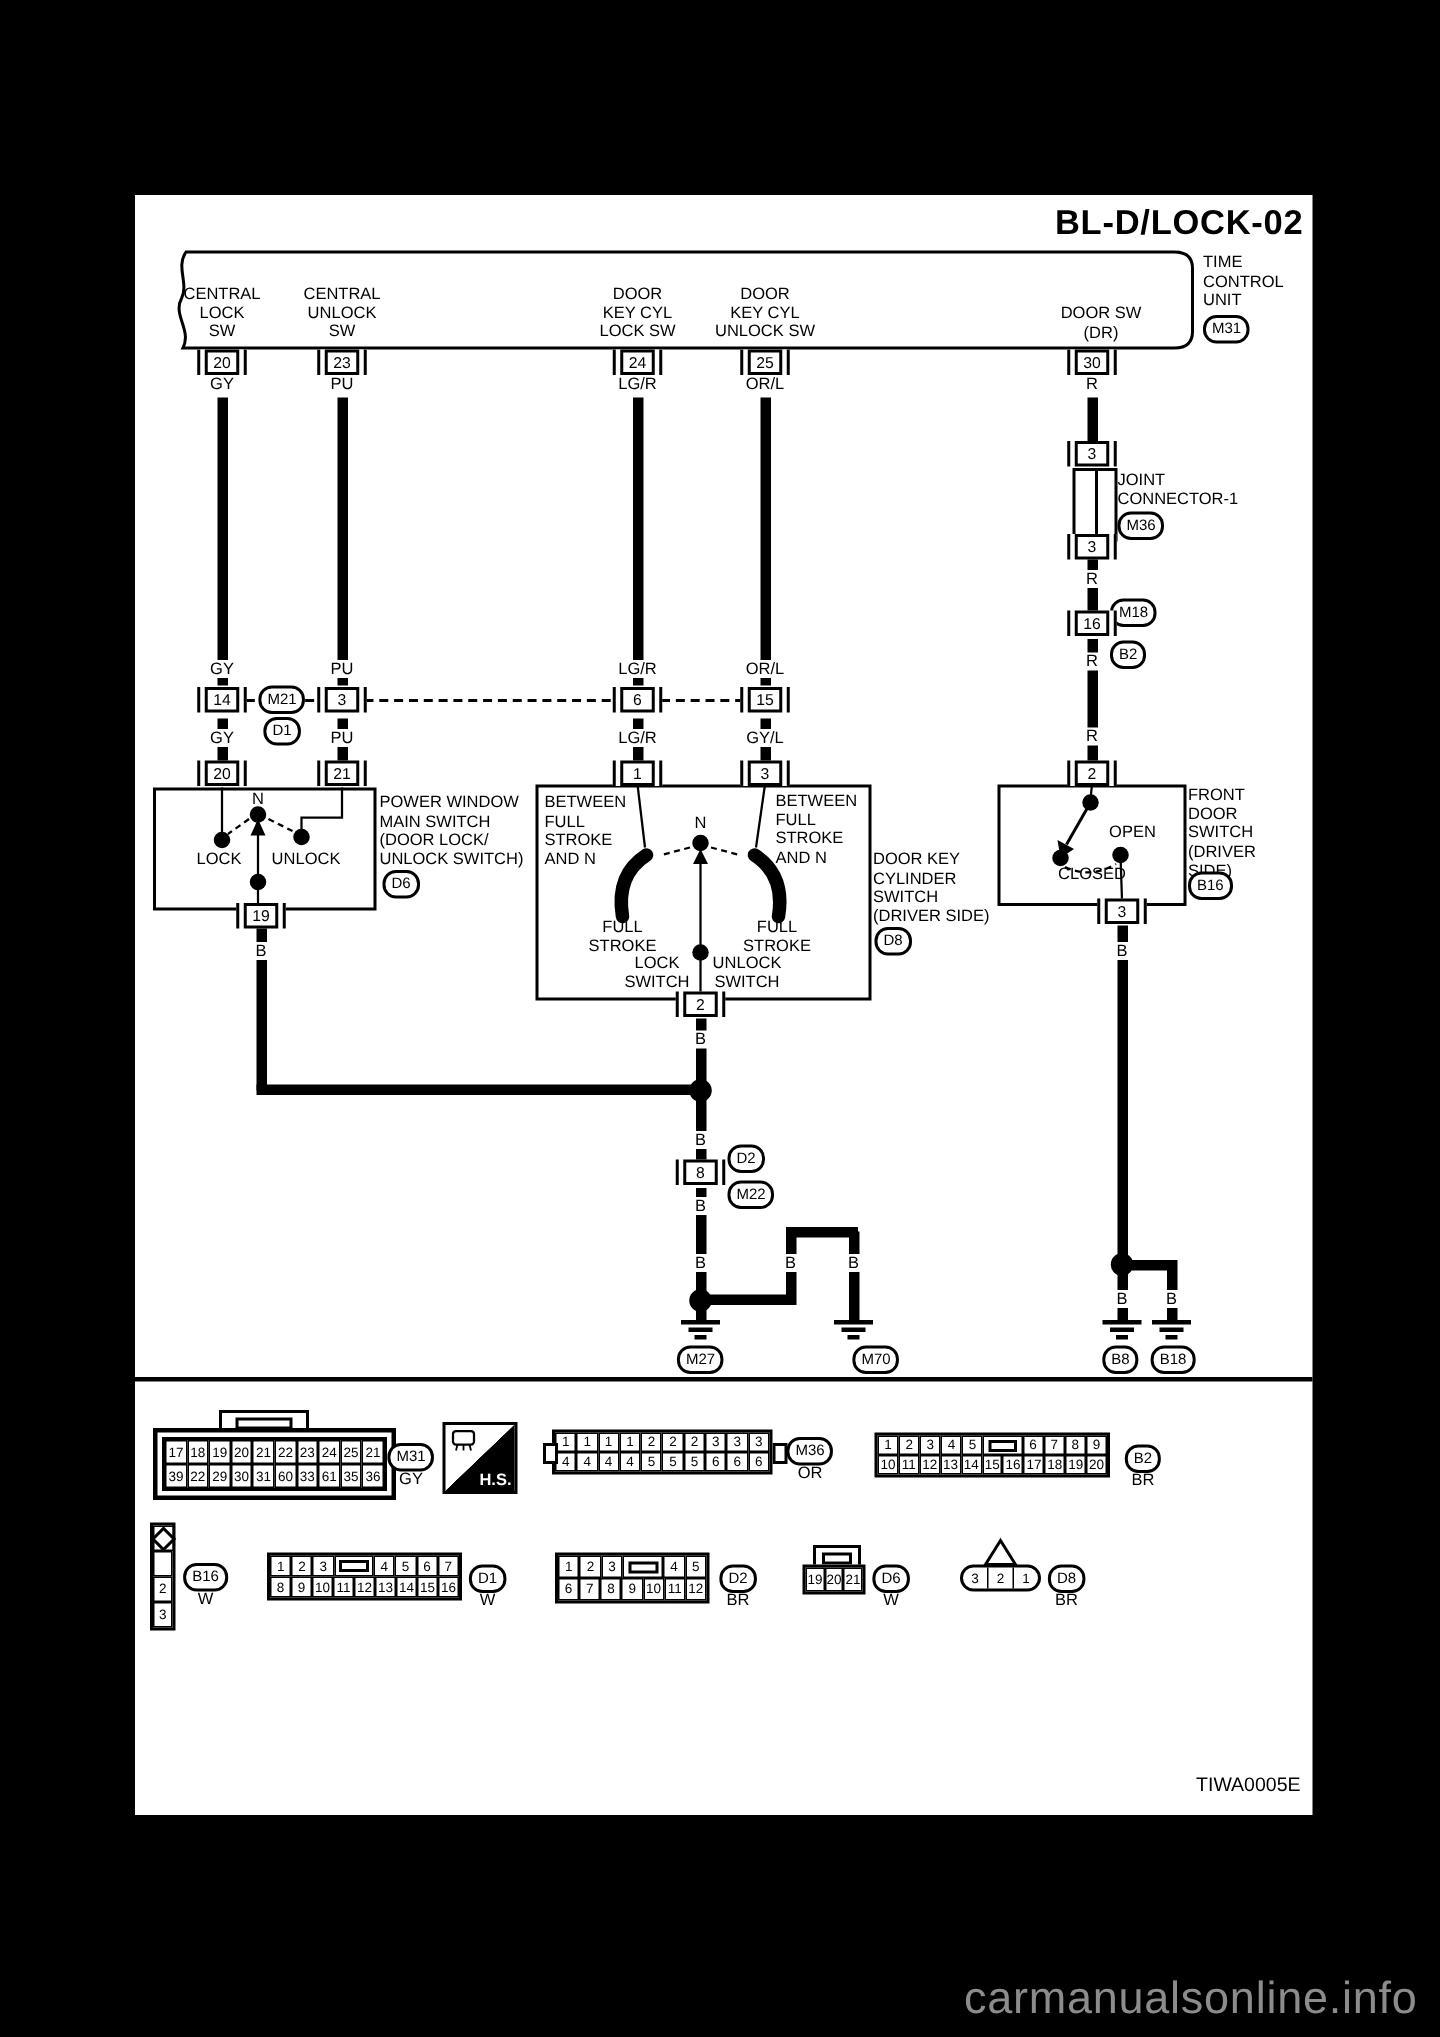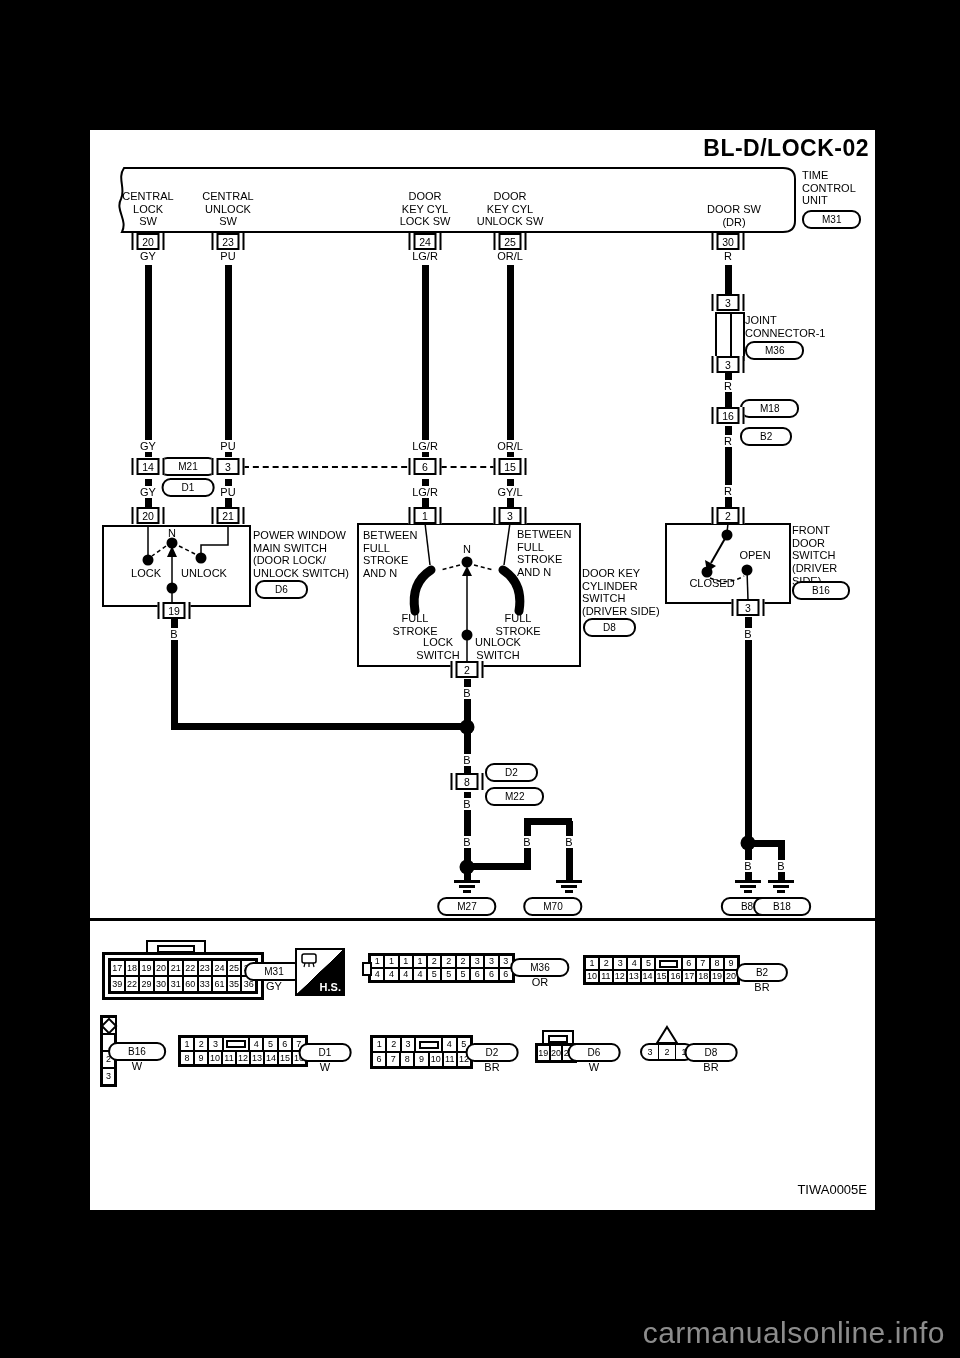--- a/index.html
+++ b/index.html
@@ -8,21 +8,21 @@
   #page { position:absolute; left:90px; top:130px; width:785px; height:1080px; background:#fff; }
   .lbl { position:absolute; font-size:11px; line-height:1.15; white-space:pre-line; }
   .c { transform:translateX(-50%); text-align:center; }
   .title { position:absolute; right:6px; top:5px; font-size:23px; font-weight:bold; letter-spacing:.5px; }
   .w { position:absolute; background:#000; }
   .wl { position:absolute; transform:translateX(-50%); background:#fff; padding:0 2px; font-size:11px; line-height:1.1; }
   .pin { position:absolute; transform:translateX(-50%); display:flex; align-items:stretch; gap:3px; height:17px; background:#fff; }
   .pin i { width:2px; background:#000; }
   .pin span { border:2px solid #000; min-width:13px; padding:0 3px; font-size:10.5px; display:flex; align-items:center; justify-content:center; }
   .box { position:absolute; border:2px solid #000; background:#fff; }
-  .oval { position:absolute; height:15px; border:2px solid #000; border-radius:9px; background:#fff; font-size:10px; display:flex; align-items:center; padding:0 18px; white-space:nowrap; }
+  .oval { position:absolute; height:15px; border:2px solid #000; border-radius:9px; background:#fff; font-size:10px; display:flex; align-items:center; padding:0 4px; white-space:nowrap; }
   .ovc { transform:translateX(-50%); }
   .jd { position:absolute; width:15px; height:15px; background:#000; border-radius:50%; transform:translate(-50%,-50%); }
   .gnd { position:absolute; transform:translateX(-50%); width:26px; }
   .gnd div { background:#000; height:3px; margin:0 auto 2px; }
   .gnd div:nth-child(1){ width:26px; } .gnd div:nth-child(2){ width:16px; } .gnd div:nth-child(3){ width:8px; }
   .dash { position:absolute; border-top:2px dashed #000; }
   .sep { position:absolute; left:0; width:785px; height:3px; background:#000; }
   svg { position:absolute; overflow:visible; }
   
   .pgrid { position:absolute; border:2px solid #000; background:#fff; box-sizing:border-box; }
@@ -279,21 +279,21 @@
     <line x1="63" y1="0" x2="62" y2="10" stroke="#000" stroke-width="1.5"></line>
     <line x1="62" y1="12" x2="46" y2="40" stroke="#000" stroke-width="2"></line>
     <polygon points="42,49 40,37 51,43" fill="#000"></polygon>
     <path d="M 45 55 Q 62 63 79 53" fill="none" stroke="#000" stroke-width="1.5" stroke-dasharray="4 3"></path>
     <line x1="82" y1="47" x2="83" y2="77" stroke="#000" stroke-width="1.5"></line>
     <circle cx="62" cy="12" r="5.5" fill="#000"></circle>
     <circle cx="42" cy="49" r="5.5" fill="#000"></circle>
     <circle cx="82" cy="47" r="5.5" fill="#000"></circle>
   </svg>
   <div class="lbl c" style="left:665px;top:419px">OPEN</div>
-  <div class="lbl c" style="left:622px;top:447px">CLOSED</div>
+  <div class="lbl c" style="left:638px;top:447px">CLOSED</div>
   <div class="lbl" style="left:702px;top:394px">FRONT
 DOOR
 SWITCH
 (DRIVER
  SIDE)</div>
   <div class="oval" style="left:702px;top:451px">B16</div>
   <div class="pin" style="left:658px;top:469px">
       <i></i>
       <span>3</span>
       <i></i>
@@ -329,21 +329,21 @@
       <div></div>
       <div></div>
       <div></div>
     </div>
   <div class="gnd" style="left:479px;top:750px">
       <div></div>
       <div></div>
       <div></div>
     </div>
   <div class="oval ovc" style="left:377px;top:767px">M27</div>
-  <div class="oval ovc" style="left:463px;top:767px">M70</div>
+  <div class="oval ovc" style="left:494px;top:767px">M70</div>
 
   <div class="w" style="left:655px;top:487px;width:7px;height:230px"></div>
   <div class="wl" style="left:658px;top:498px">B</div>
   <div class="jd" style="left:658px;top:713px"></div>
   <div class="w" style="left:658px;top:710px;width:36px;height:7px"></div>
   <div class="w" style="left:688px;top:710px;width:7px;height:40px"></div>
   <div class="w" style="left:655px;top:717px;width:7px;height:33px"></div>
   <div class="wl" style="left:658px;top:730px">B</div>
   <div class="wl" style="left:691px;top:730px">B</div>
   <div class="gnd" style="left:658px;top:750px">

